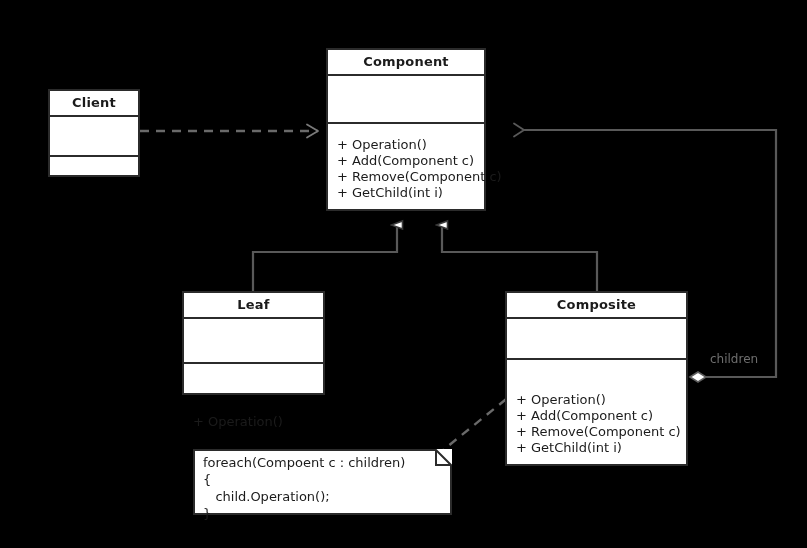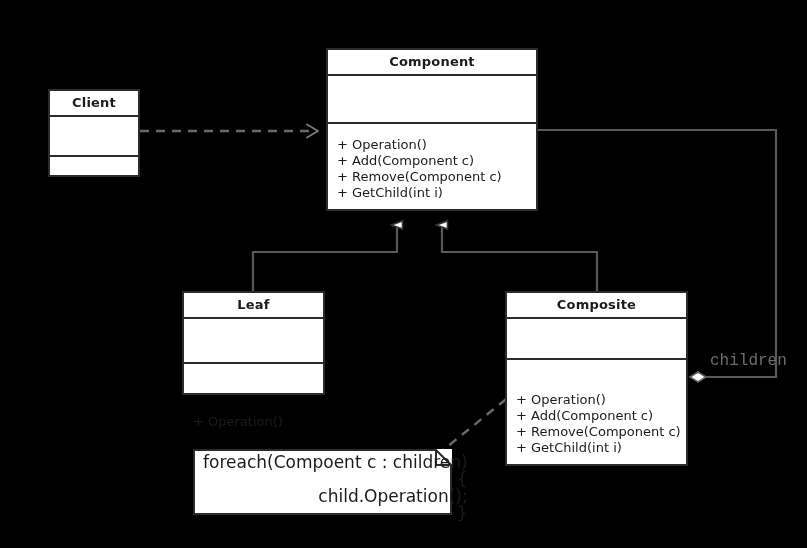--- a/index.html
+++ b/index.html
@@ -61,32 +61,30 @@
   }
   .note-box {
     position: absolute;
     background: #ffffff;
     box-sizing: border-box;
   }
   .note-text {
     position: absolute;
     left: 10px;
     top: 5px;
-    font-size: 17px;
+    font-size: 13px;
     color: #1b1b1b;
     line-height: 17px;
     white-space: pre;
-    text-align: right;
   }
   .edge-label {
     position: absolute;
-    font-size: 16px;
+    font-size: 12px;
     color: #6e6e6e;
     white-space: pre;
-    font-family: Liberation Mono, monospace;
   }
 </style>
 </head>
 <body>
 
 <div id="canvas">
 
   <svg class="wires" viewBox="0 0 807 548">
     <defs>
       <marker id="hollowTri" markerWidth="14" markerHeight="14" refX="5" refY="7" orient="auto" markerUnits="userSpaceOnUse">
@@ -127,21 +125,21 @@
       <line x1="437" y1="455" x2="510" y2="396" stroke="#6a6a6a" stroke-width="2.4" stroke-dasharray="9 7"></line>
     </g>
   </svg>
 
   <div class="uml-class" style="left:48px; top:89px; width:92px; height:88px;">
     <div class="cls-title">Client</div>
     <div class="cls-attrs" style="height:40px;"></div>
     <div class="cls-ops" style="flex:1;"></div>
   </div>
 
-  <div class="uml-class" style="left:326px; top:48px; width:212px; height:163px;">
+  <div class="uml-class" style="left:326px; top:48px; width:160px; height:163px;">
     <div class="cls-title">Component</div>
     <div class="cls-attrs" style="height:48px;"></div>
     <div class="cls-ops" style="flex:1;">
       <div class="op-line">+ Operation()</div>
       <div class="op-line">+ Add(Component c)</div>
       <div class="op-line">+ Remove(Component c)</div>
       <div class="op-line">+ GetChild(int i)</div>
     </div>
   </div>
 

